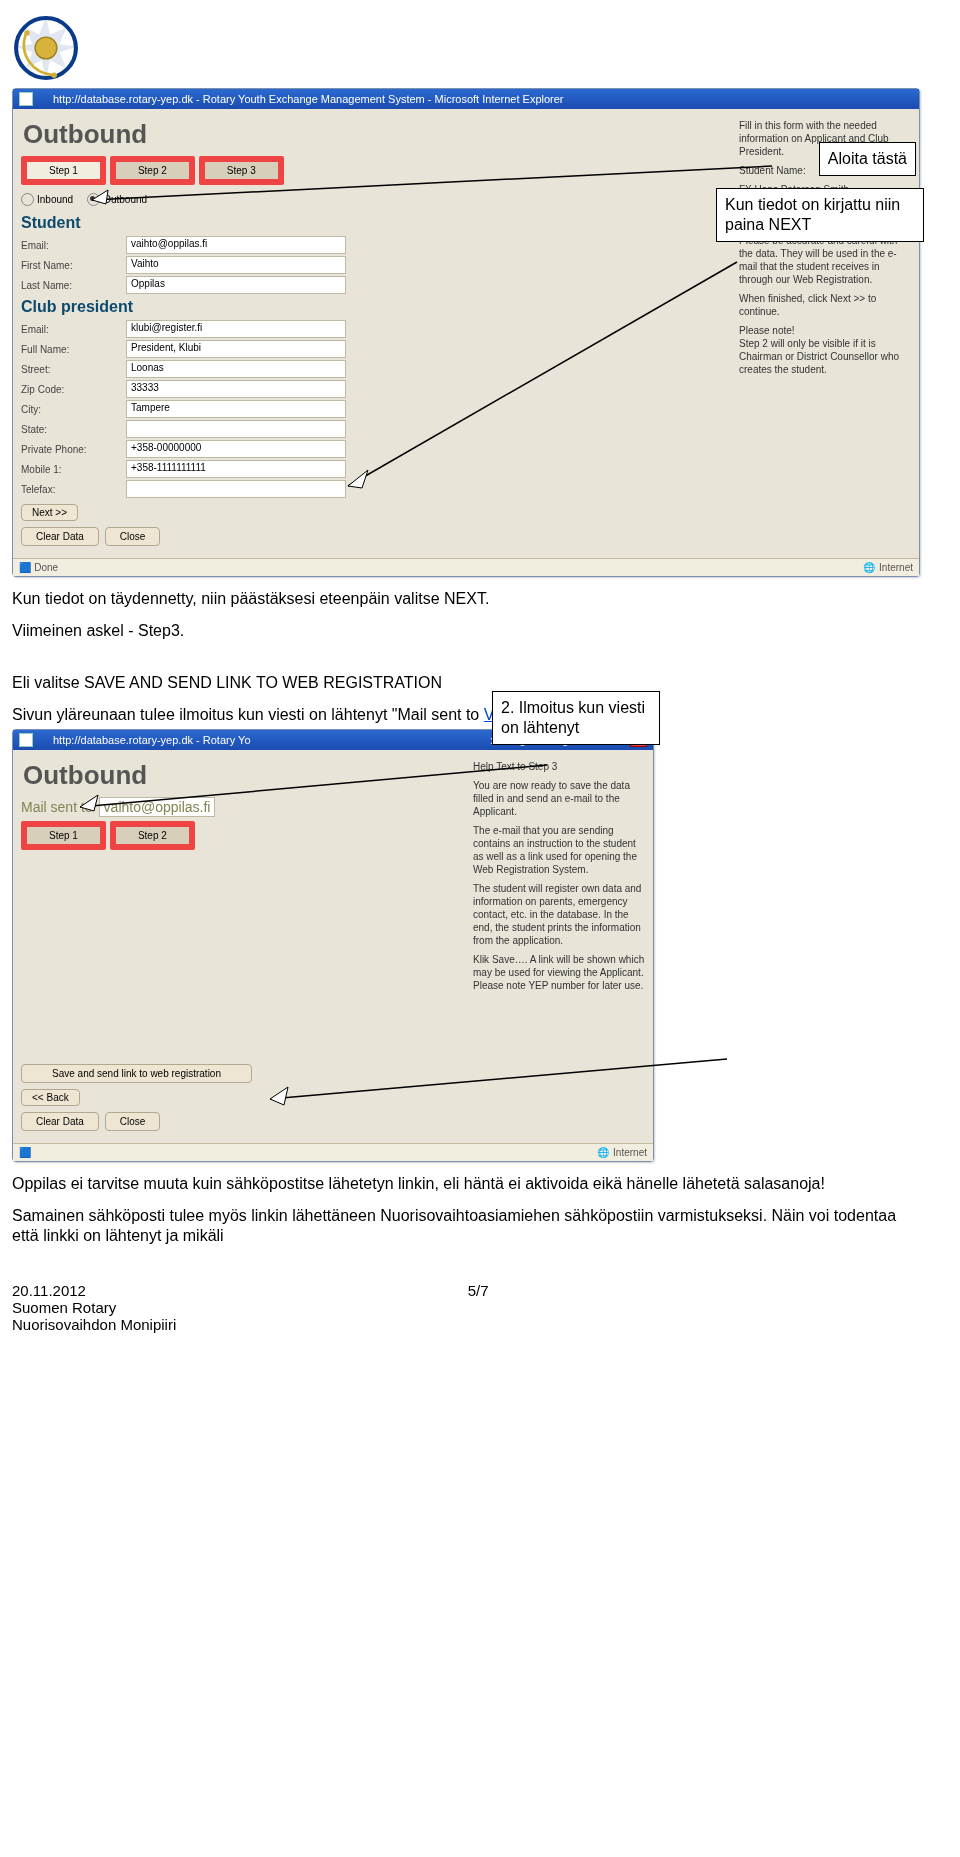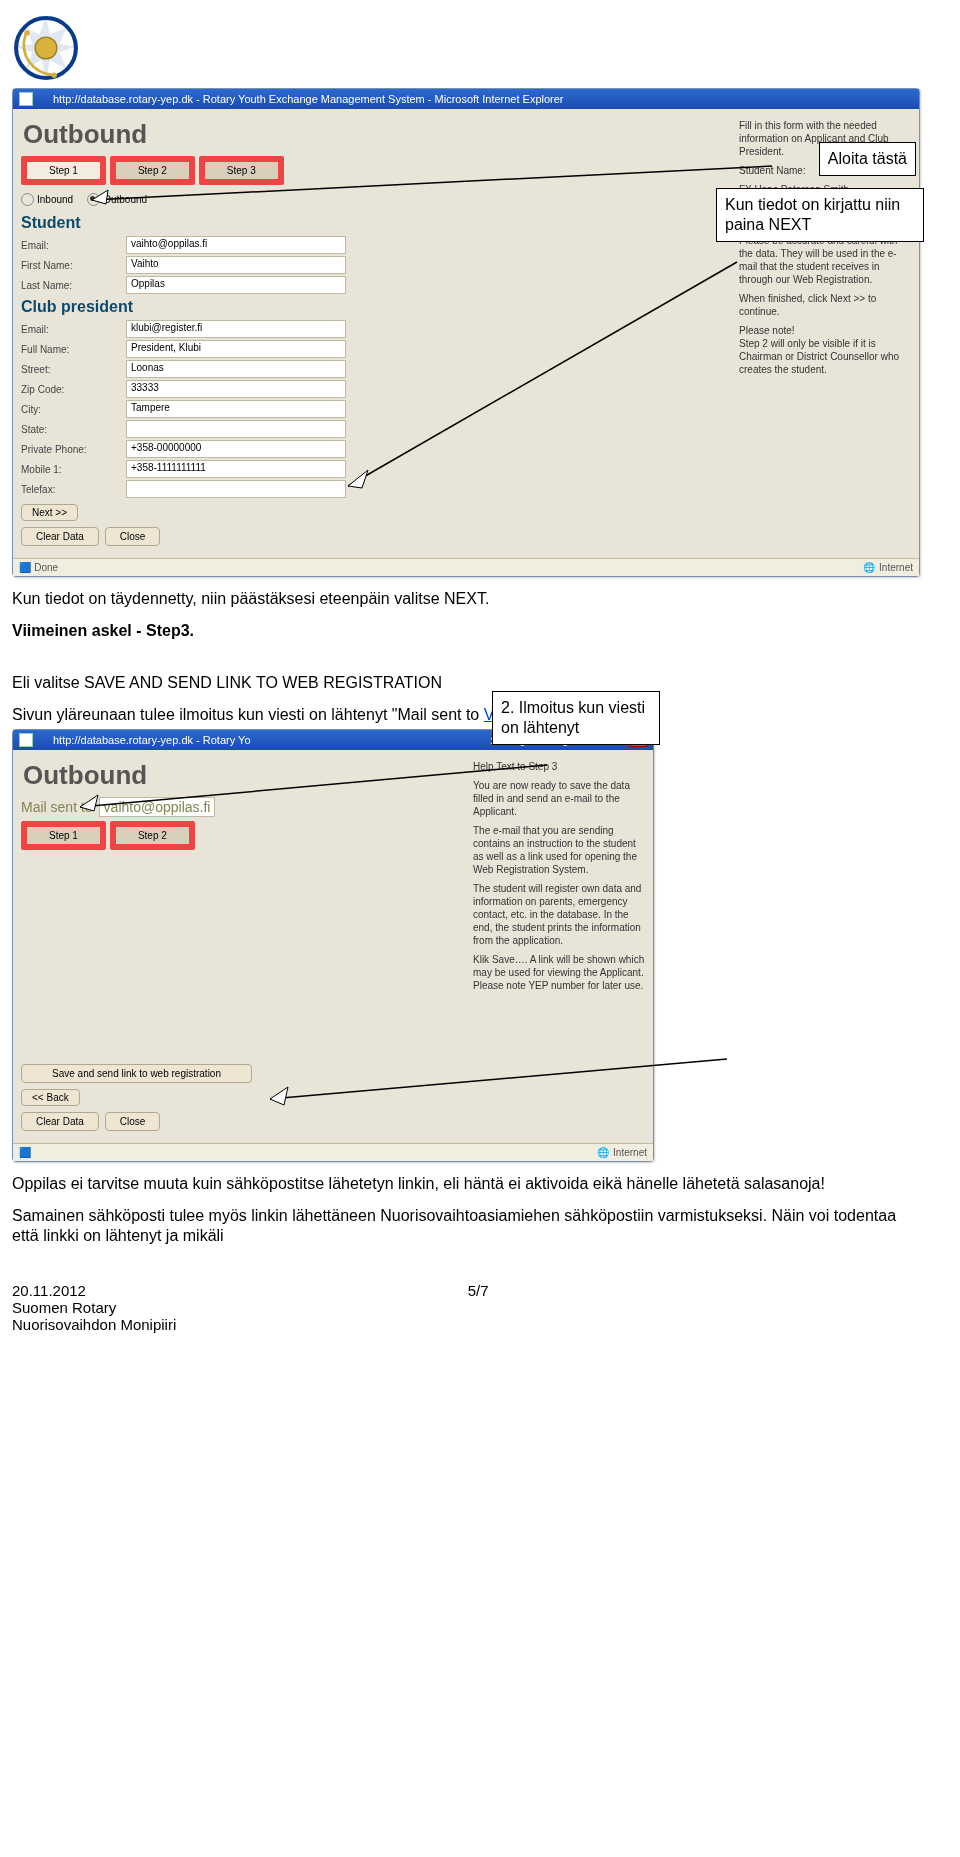--- a/index.html
+++ b/index.html
@@ -26,21 +26,21 @@
   .field-row .inp{flex:0 0 210px;background:#fff;border:1px solid #bfb9a4;height:14px;padding:1px 4px;font-size:10px}
   .ie-footer{background:#f2eedf;border-top:1px solid #c4ba9f;padding:3px 6px;font-size:10px;display:flex;justify-content:space-between;color:#555}
   .btn-row{display:flex;gap:6px;margin:6px 0}
   .btn{font-size:10px;background:#eee6d2;border:1px solid #b0a890;padding:3px 14px;border-radius:4px}
   .btn.sm{padding:2px 10px}
   .ie-right .para{margin:0 0 6px 0;line-height:1.3}
   .ie-right b{font-weight:normal}
   .callout{background:#fff;border:1px solid #000;padding:6px 8px;font-size:16px;line-height:1.25}
   .para-doc{font-size:16px;margin:12px 0;line-height:1.25}
   .link{color:#0048d4;text-decoration:underline}
-  .strong{font-weight:bold}
+  .strong{font-weight:normal}
   .footer{display:flex;justify-content:space-between;font-size:15px;margin-top:36px}
   .top-area{position:relative}
   .callout-start{position:absolute;top:54px;right:4px;z-index:3}
   .callout-next{position:absolute;top:100px;right:-4px;z-index:3;width:190px}
   .arrow-svg{position:absolute;z-index:2;pointer-events:none}
   .mid-area{position:relative}
   .callout-ilm{position:absolute;top:-14px;right:260px;z-index:3;width:150px}
   .callout-send{position:absolute;top:292px;right:8px;z-index:3;width:175px}
   .btn.superwide{padding:3px 30px}
   .mail-sent{font-size:14px;color:#838353;display:flex;align-items:center;gap:6px;margin:2px 0 4px 0}

